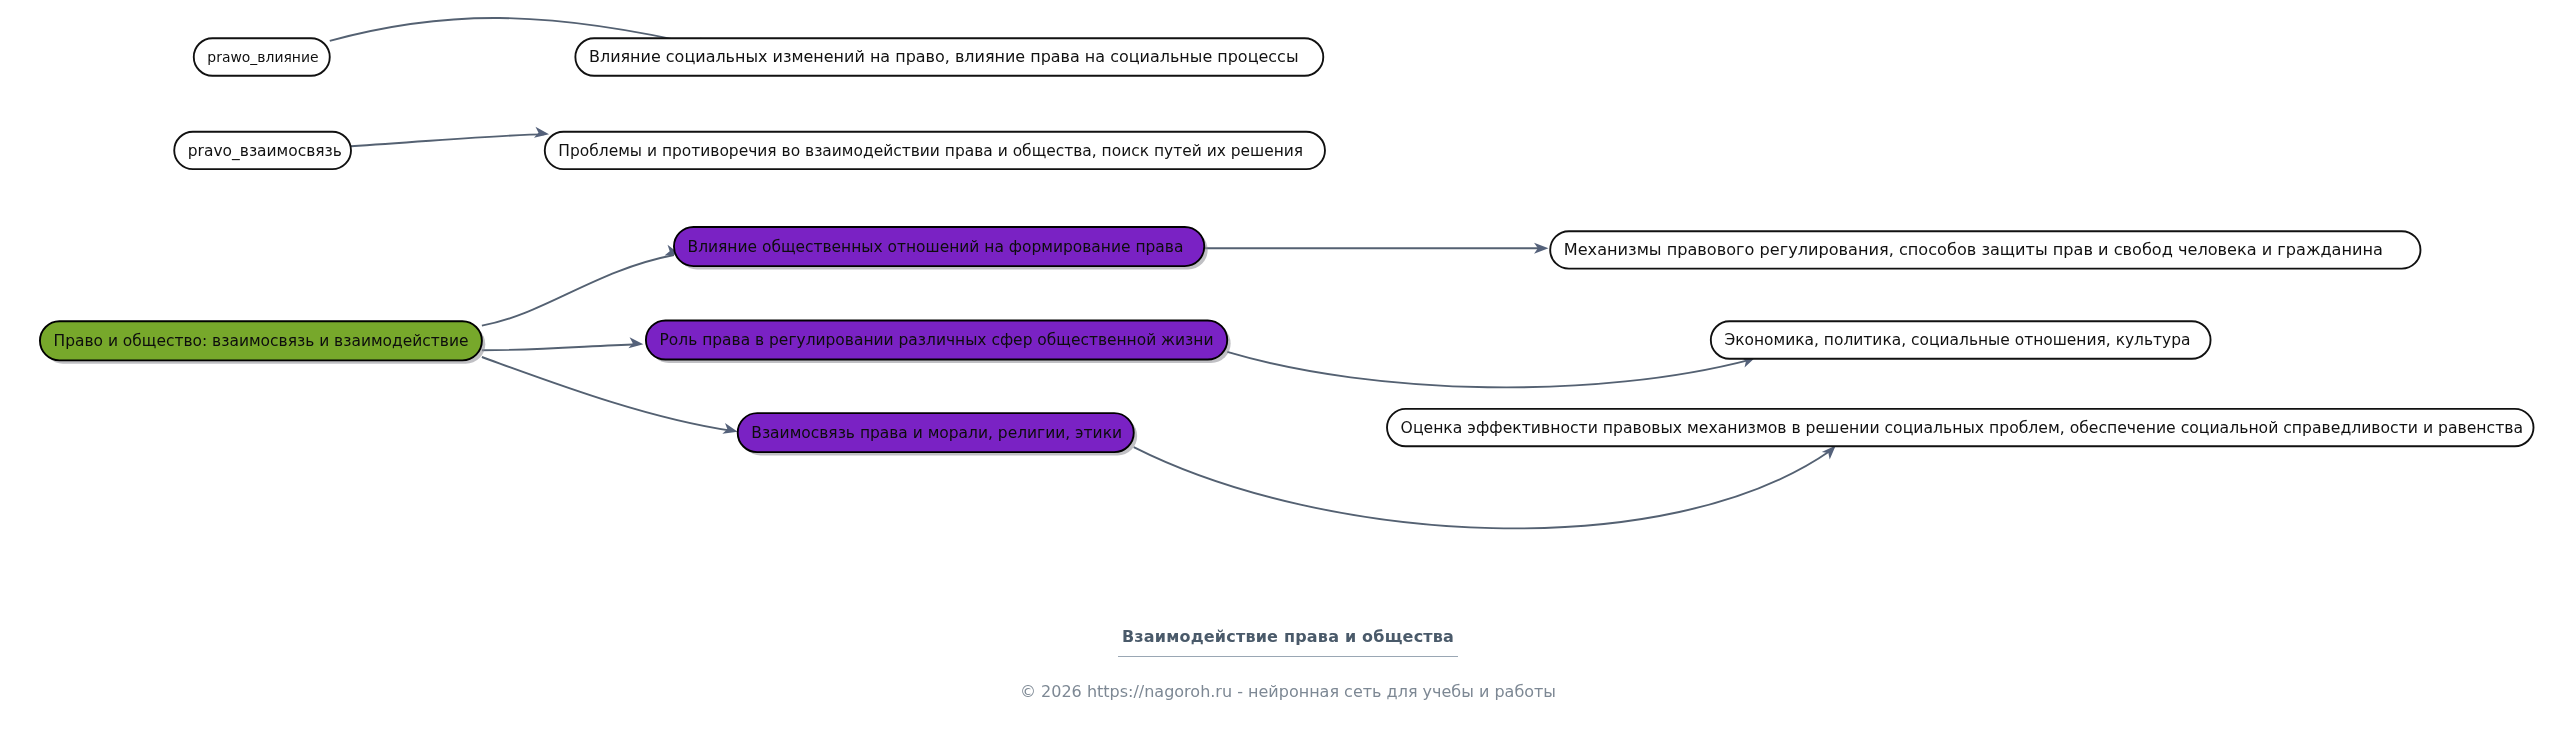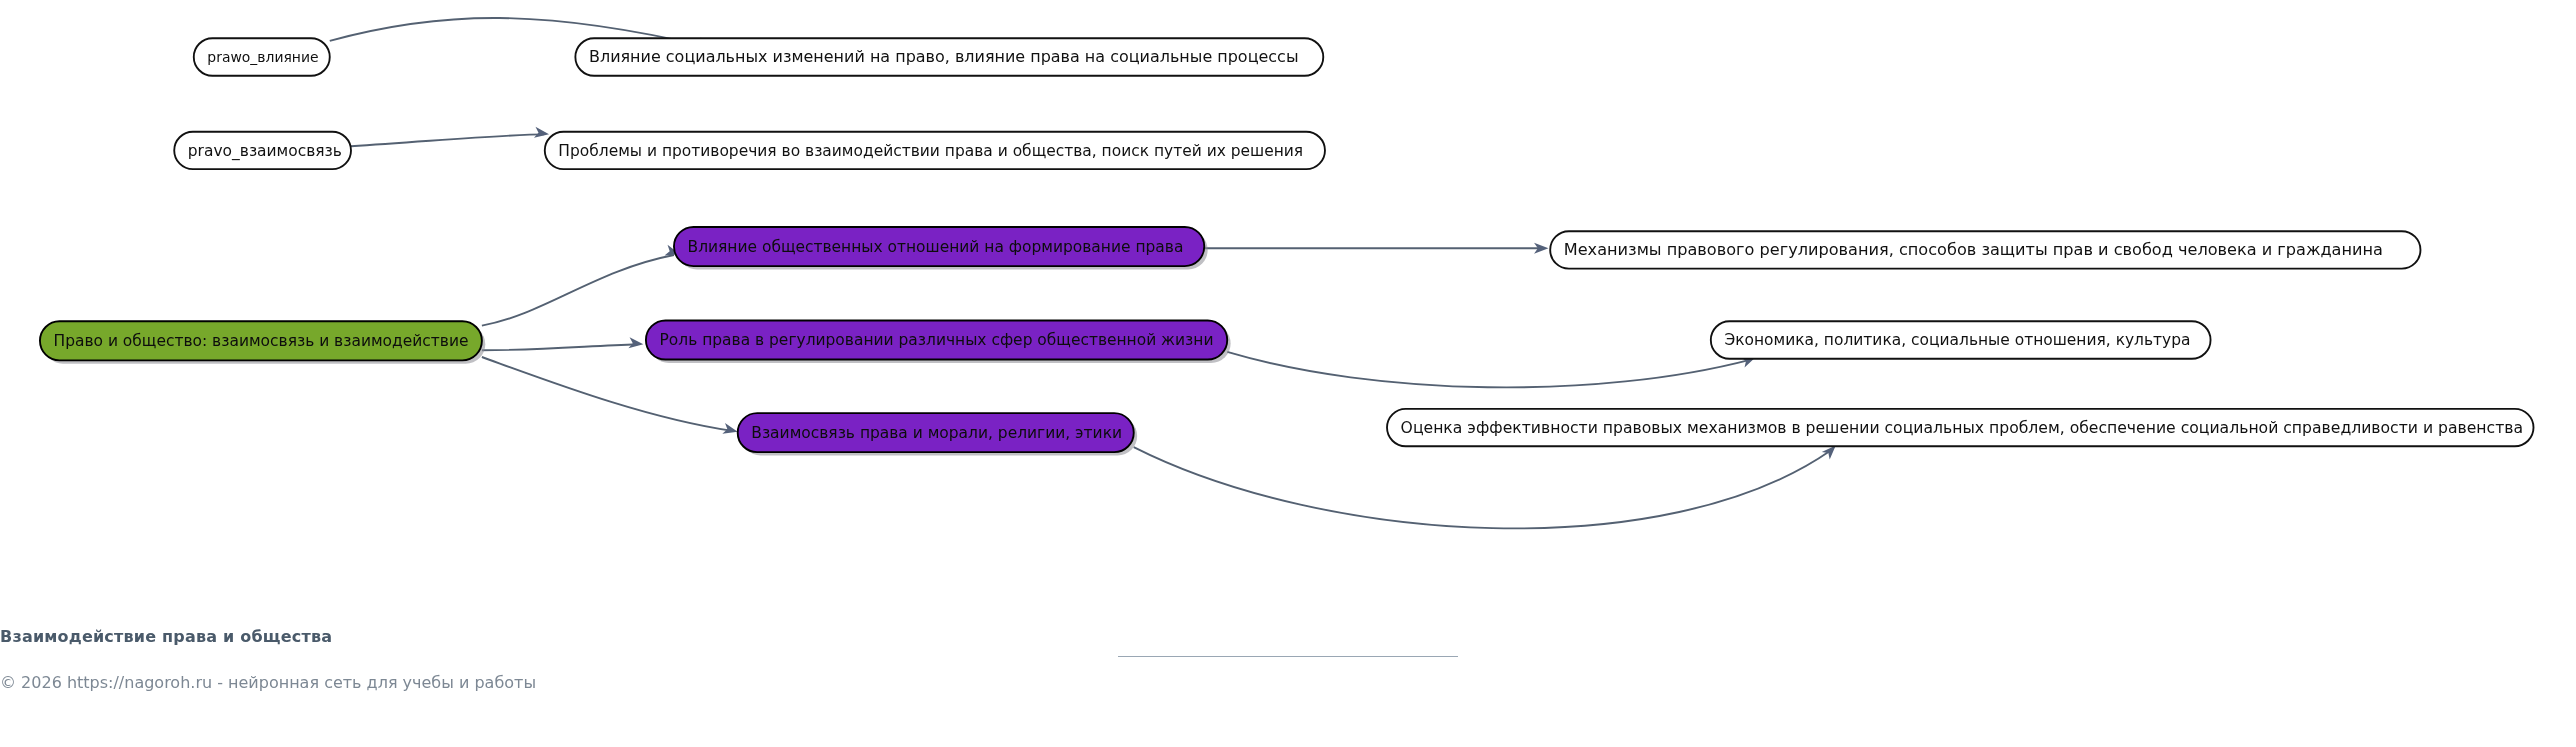--- a/index.html
+++ b/index.html
@@ -55,36 +55,37 @@
     fill: #111111;
     dominant-baseline: middle;
   }
   .node-label.on-dark { fill: #0d0d0d; }
   .node-label.compact { font-size: 19px; }
   .footer-block {
     position: absolute;
     left: 0;
     top: 627px;
     width: 2576px;
+    text-align: center;
   }
   .footer-title {
     font-family: "DejaVu Sans", "Liberation Sans", sans-serif;
     font-size: 16px;
     font-weight: bold;
     color: #4a5a6a;
     letter-spacing: 0.2px;
   }
   .footer-rule {
     width: 340px;
     height: 0;
     margin: 10.2px auto 0 auto;
     border-top: 1.7px solid #9aa7b4;
   }
   .footer-copy {
-    margin-top: 16px;
+    margin-top: 25px;
     font-family: "DejaVu Sans", "Liberation Sans", sans-serif;
     font-size: 16px;
     color: #7d8894;
   }
 </style>
 </head>
 <body>
 
 <div id="diagram-root">
 

